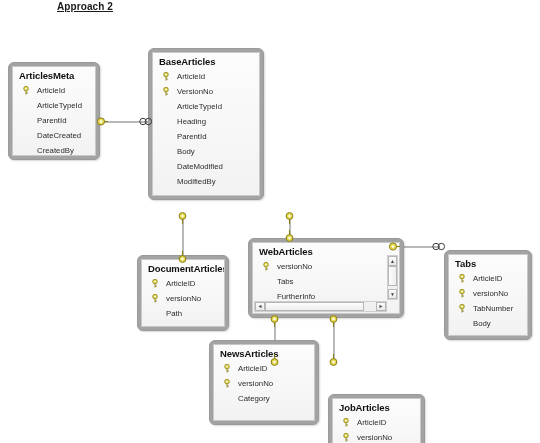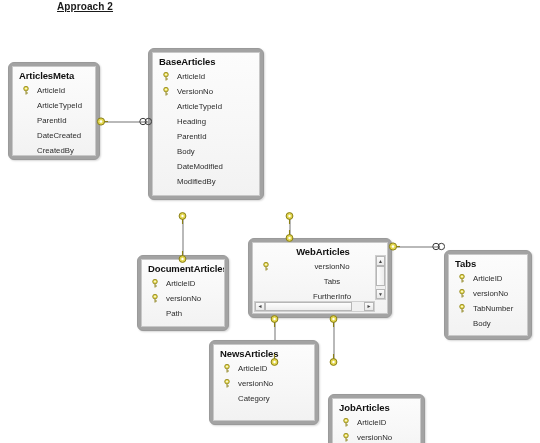--- a/index.html
+++ b/index.html
@@ -334,21 +334,21 @@
           </svg>
           <span>versionNo</span>
         </li>
         <li class="field-row">
           <span>Path</span>
         </li>
       </ul>
     </div>
   </div>
 
-  <div class="table-box" style="left:248px; top:238px; width:144px; height:80px;text-align:center;">
+  <div class="table-box" style="left:248px; top:238px; width:156px; height:80px;">
     <div class="table-inner">
       <div class="table-title">WebArticles</div>
       <ul class="field-list">
         <li class="field-row">
           <svg class="key-icon" viewBox="0 0 8 9">
             <circle cx="4" cy="2.6" r="2.3" fill="#e4d84f" stroke="#8a7f15" stroke-width="0.8"></circle>
             <circle cx="4" cy="2.6" r="0.8" fill="#ffffff"></circle>
             <path d="M4 4.9 V8.6 M4 7 H6" stroke="#8a7f15" stroke-width="0.9" fill="none"></path>
           </svg>
           <span>versionNo</span>

